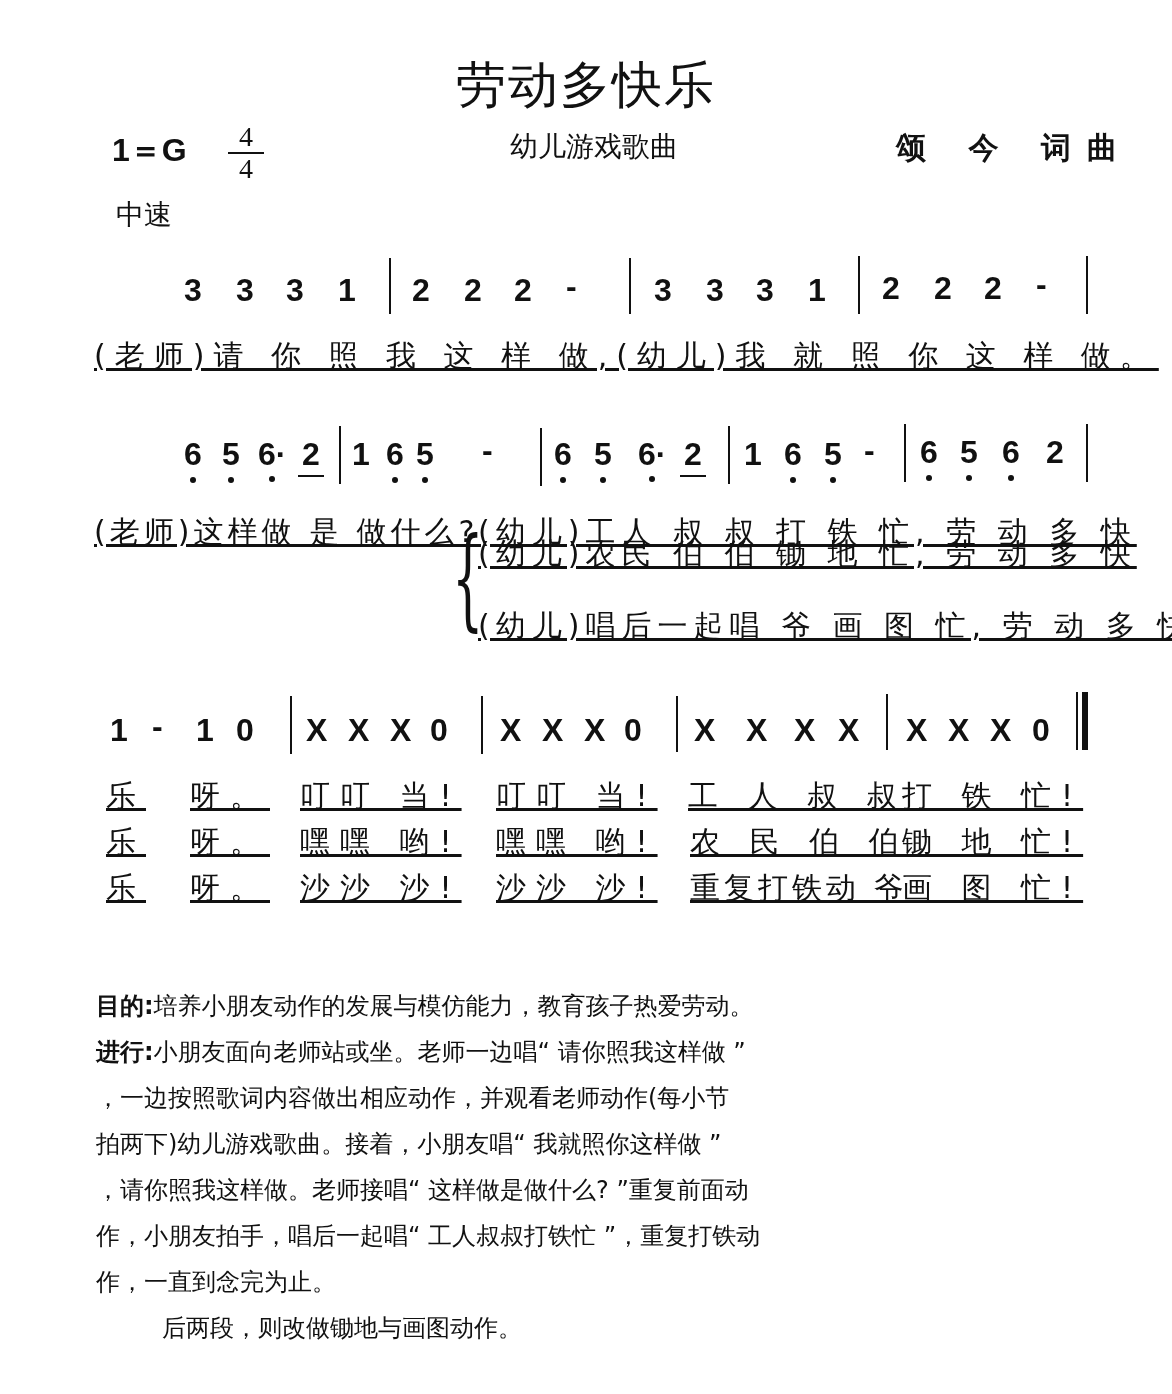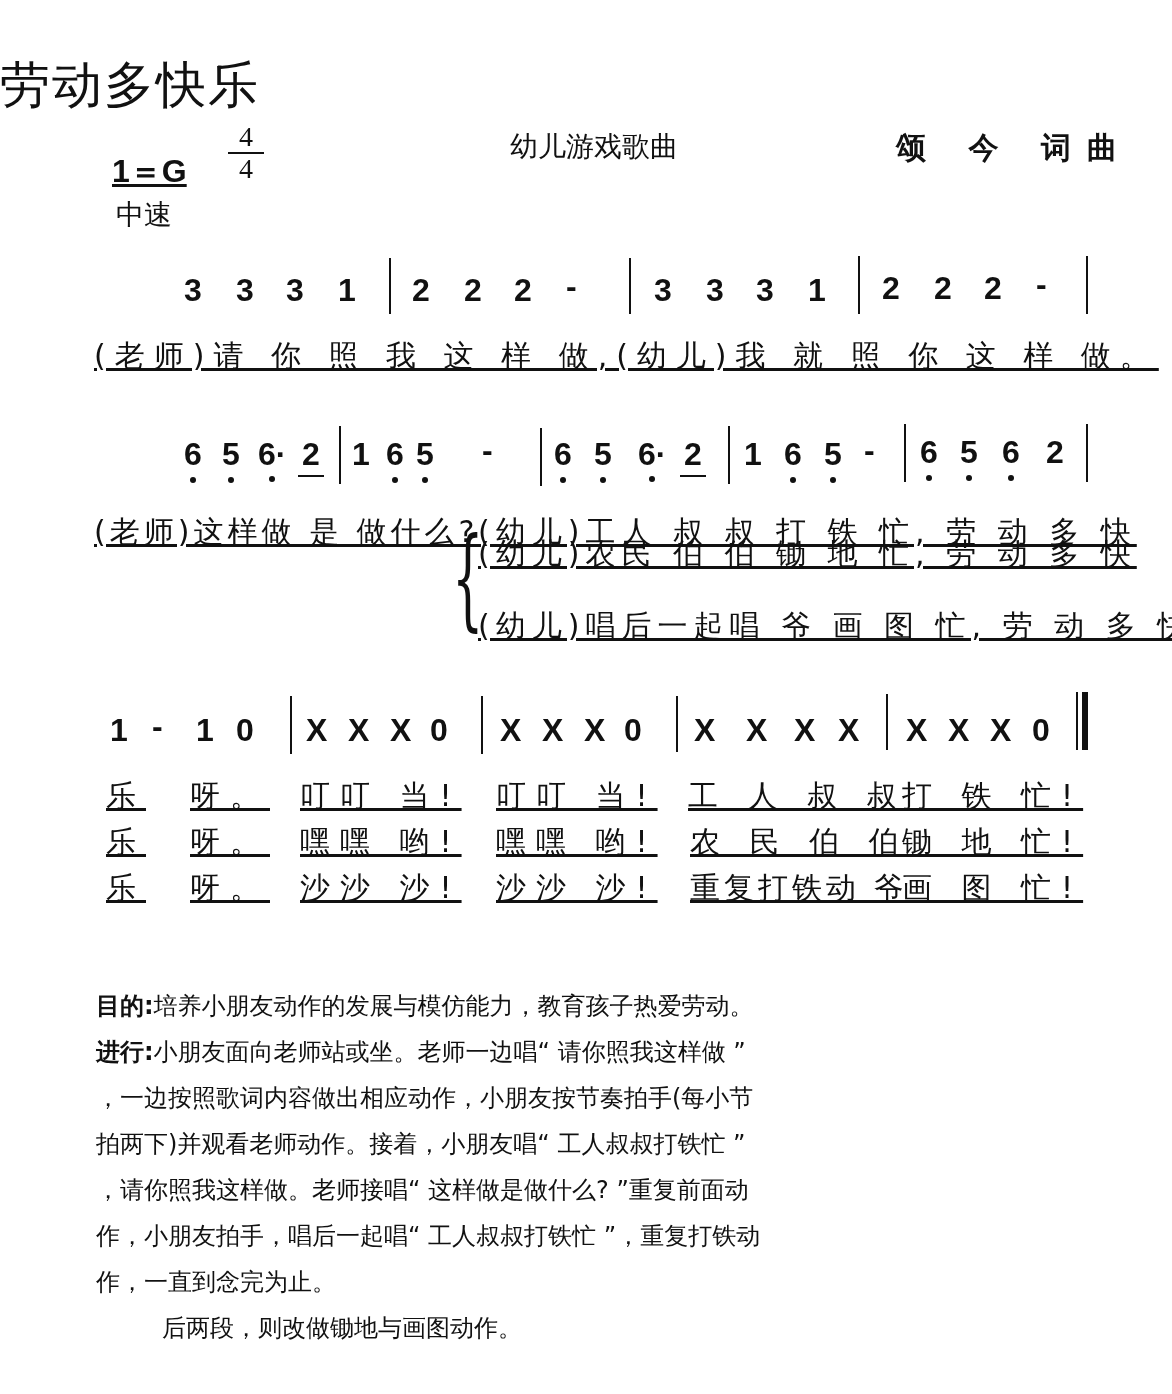--- a/index.html
+++ b/index.html
@@ -1,20 +1,20 @@
 <!DOCTYPE html>
 <html><head>
 <meta charset="utf-8">
 <style>
   html, body { margin:0; padding:0; background:#ffffff; }
   body { width:1172px; height:1394px; position:relative; overflow:hidden;
          font-family:"DejaVu Sans", "Liberation Sans", sans-serif; color:#111; }
   .abs { position:absolute; white-space:nowrap; }
-  .title { left:0; width:1172px; top:52px; text-align:left; font-size:50px; letter-spacing:2px; }
-  .key { left:112px; top:150px; font-size:32px; font-weight:bold; font-family:"Liberation Sans", sans-serif;text-decoration:underline; }
+  .title { left:0; width:1172px; top:52px; text-align:center; font-size:50px; letter-spacing:2px; }
+  .key { left:112px; top:129px; font-size:32px; font-weight:bold; font-family:"Liberation Sans", sans-serif; }
   .timesig { left:228px; top:124px; width:36px; text-align:center; font-family:"Liberation Serif", serif; font-size:28px; line-height:26px; }
   .timesig .line { height:2px; background:#111; margin:2px 0; }
   .subtitle { left:0; width:1172px; top:128px; text-align:center; font-size:28px; padding-left:8px; }
   .composer { left:896px; top:128px; font-size:30px; font-weight:bold; letter-spacing:16px; }
   .tempo { left:116px; top:196px; font-size:28px; }
 
   .notes { font-family:"Liberation Sans", sans-serif; font-weight:bold; font-size:32px; }
   .note { position:absolute; }
   .dot-below::after { content:""; position:absolute; left:50%; bottom:-10px; width:6px; height:6px; margin-left:-3px; border-radius:50%; background:#111; }
   .underline::after { content:""; position:absolute; left:-4px; right:-4px; bottom:-4px; height:2.5px; background:#111; }
@@ -145,18 +145,18 @@
   <div class="lyric" style="left:106px;top:868px">乐</div>
   <div class="lyric" style="left:190px;top:868px">呀。</div>
   <div class="lyric" style="left:300px;top:868px">沙沙 沙!</div>
   <div class="lyric" style="left:496px;top:868px">沙沙 沙!</div>
   <div class="lyric" style="left:690px;top:868px;letter-spacing:4px">重复打铁动 爷</div>
   <div class="lyric" style="left:902px;top:868px">画 图 忙!</div>
 </div>
 
 <div class="para" style="top:990px"><b>目的:</b><span>培养小朋友动作的发展与模仿能力，教育孩子热爱劳动。</span></div>
 <div class="para" style="top:1036px"><b>进行:</b><span>小朋友面向老师站或坐。老师一边唱“ 请你照我这样做 ”</span></div>
-<div class="para" style="top:1082px">，一边按照歌词内容做出相应动作，小朋友按节奏拍手(每小节</div>
-<div class="para" style="top:1128px">拍两下)并观看老师动作。接着，小朋友唱“ 工人叔叔打铁忙 ”</div>
+<div class="para" style="top:1082px">，一边按照歌词内容做出相应动作，并观看老师动作(每小节</div>
+<div class="para" style="top:1128px">拍两下)幼儿游戏歌曲。接着，小朋友唱“ 我就照你这样做 ”</div>
 <div class="para" style="top:1174px">，请你照我这样做。老师接唱“ 这样做是做什么? ”重复前面动</div>
 <div class="para" style="top:1220px">作，小朋友拍手，唱后一起唱“ 工人叔叔打铁忙 ”，重复打铁动</div>
 <div class="para" style="top:1266px">作，一直到念完为止。</div>
 <div class="para" style="top:1312px;left:162px">后两段，则改做锄地与画图动作。</div>
 
 </body></html>

